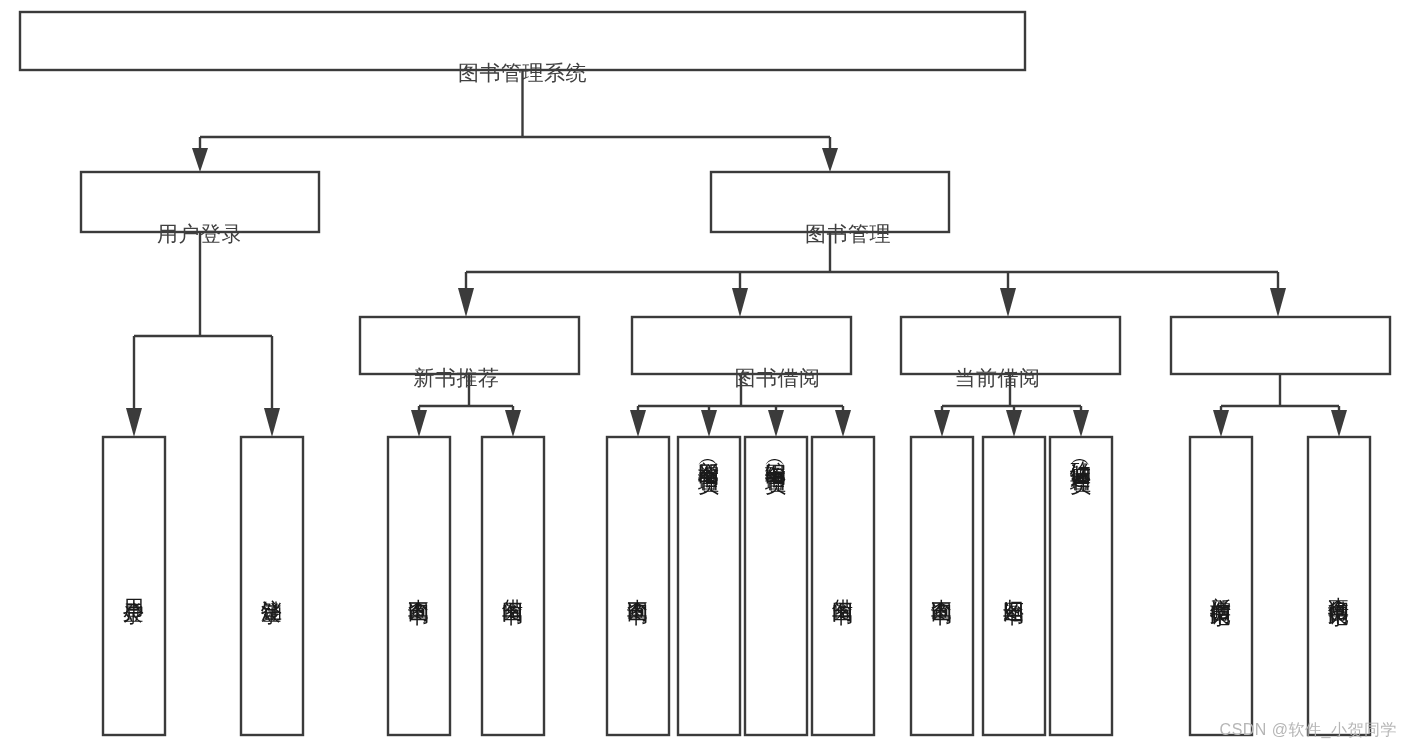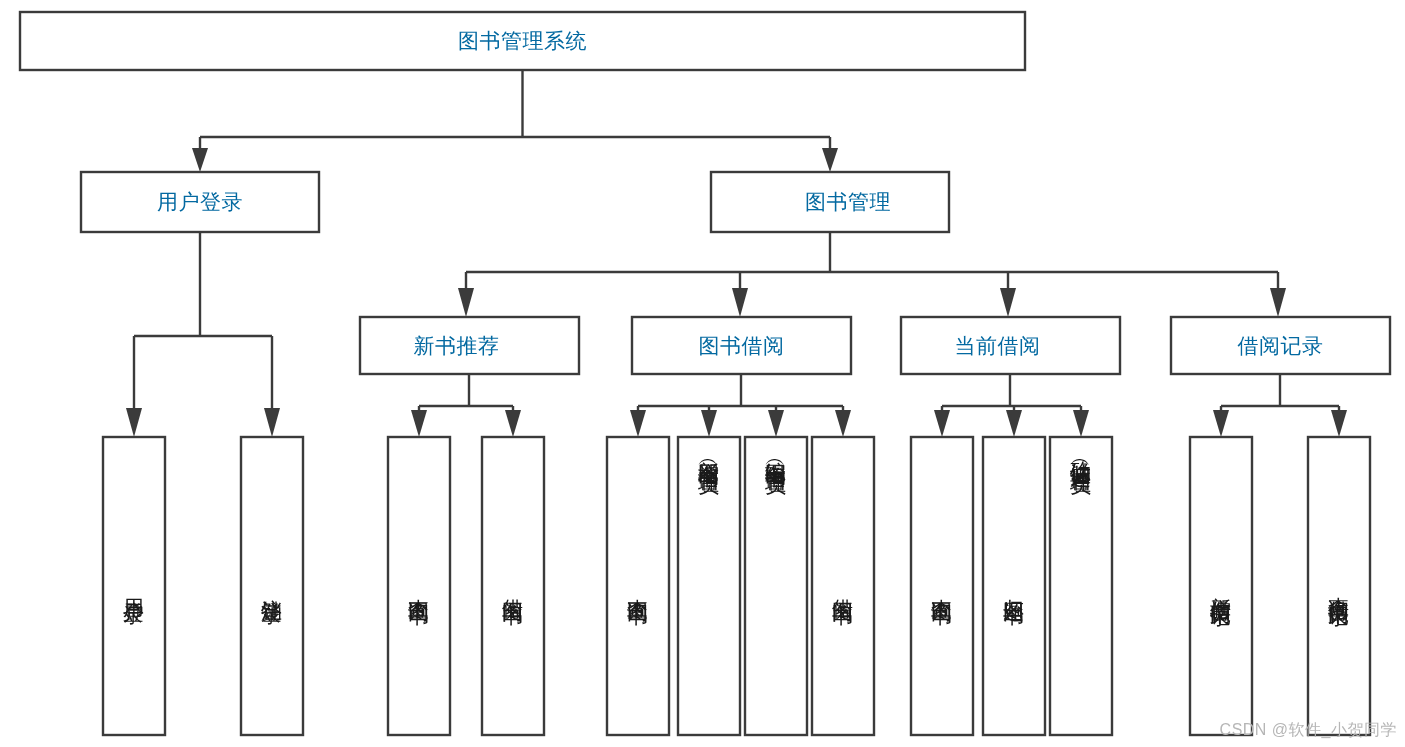--- a/index.html
+++ b/index.html
@@ -39,26 +39,27 @@
   }
   .arrow-head {
     fill: #3b3b3b;
     stroke: none;
   }
   .node-label-h {
     position: absolute;
     display: flex;
     align-items: center;
     justify-content: center;
-    color: #0369a1;
+    color: #404040;
     font-size: 21px;
     font-family: "Liberation Sans", "DejaVu Sans", sans-serif;
     letter-spacing: 0.5px;
     white-space: nowrap;
     pointer-events: none;
+    margin-top: 32px;
   }
   .node-label-v {
     position: absolute;
     display: flex;
     align-items: center;
     justify-content: flex-start;
     writing-mode: vertical-rl;
     text-orientation: upright;
     color: #1a1a1a;
     font-size: 21px;
@@ -183,23 +184,22 @@
       <rect class="node-box" x="1308" y="437" width="62" height="298"></rect>
     </g>
   </svg>
 
   <div class="node-label-h" style="left:20px; top:12px; width:1005px; height:58px;">图书管理系统</div>
 
   <div class="node-label-h" style="left:81px; top:172px; width:238px; height:60px;">用户登录</div>
   <div class="node-label-h" style="left:711px; top:172px; width:274px; height:60px;">图书管理</div>
 
   <div class="node-label-h" style="left:360px; top:317px; width:193px; height:57px;">新书推荐</div>
-  <div class="node-label-h" style="left:632px; top:317px; width:219px; height:57px;">图书借阅</div>
+  <div class="node-label-h" style="left:668px; top:317px; width:219px; height:57px;">图书借阅</div>
   <div class="node-label-h" style="left:901px; top:317px; width:193px; height:57px;">当前借阅</div>
-  <div class="node-label-h" style="left:1171px; top:317px; width:219px; height:57px;">借阅记录</div>
 
   <div class="node-label-v align-center" style="left:103px; top:437px; width:62px; height:298px;">用户登录</div>
   <div class="node-label-v align-center" style="left:241px; top:437px; width:62px; height:298px;">注销登录</div>
   <div class="node-label-v align-center" style="left:388px; top:437px; width:62px; height:298px;">查询图书</div>
   <div class="node-label-v align-center" style="left:482px; top:437px; width:62px; height:298px;">借阅图书</div>
   <div class="node-label-v align-center" style="left:607px; top:437px; width:62px; height:298px;">查询图书</div>
   <div class="node-label-v align-top" style="left:678px; top:444px; width:62px; height:291px;">新增图书（管理员）</div>
   <div class="node-label-v align-top" style="left:745px; top:444px; width:62px; height:291px;">编辑图书（管理员）</div>
   <div class="node-label-v align-center" style="left:812px; top:437px; width:62px; height:298px;">借阅图书</div>
   <div class="node-label-v align-center" style="left:911px; top:437px; width:62px; height:298px;">查询图书</div>

